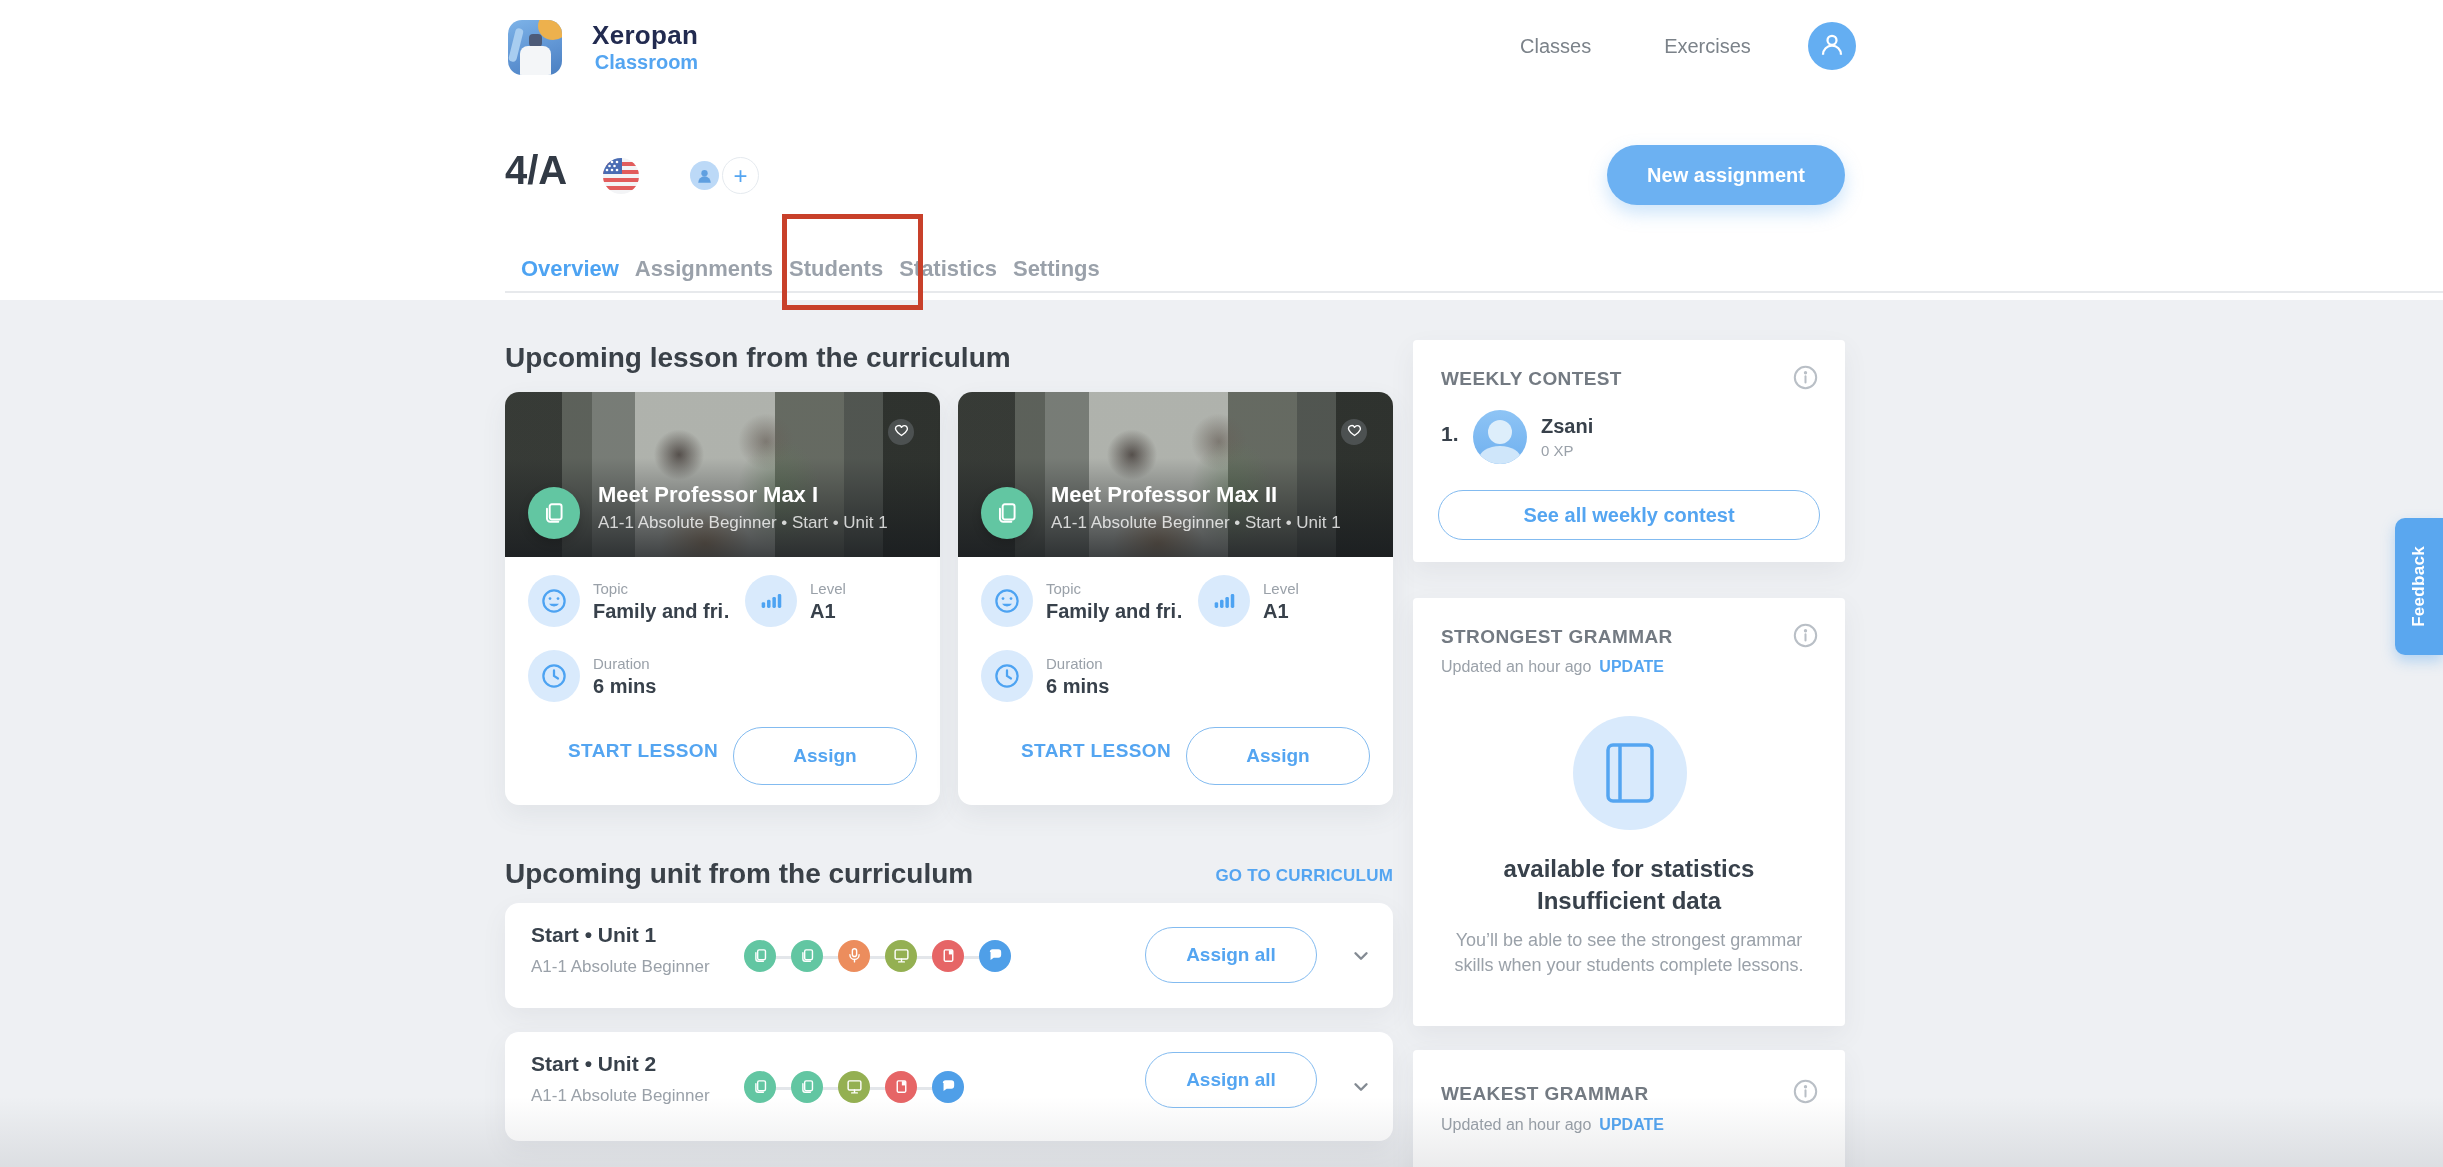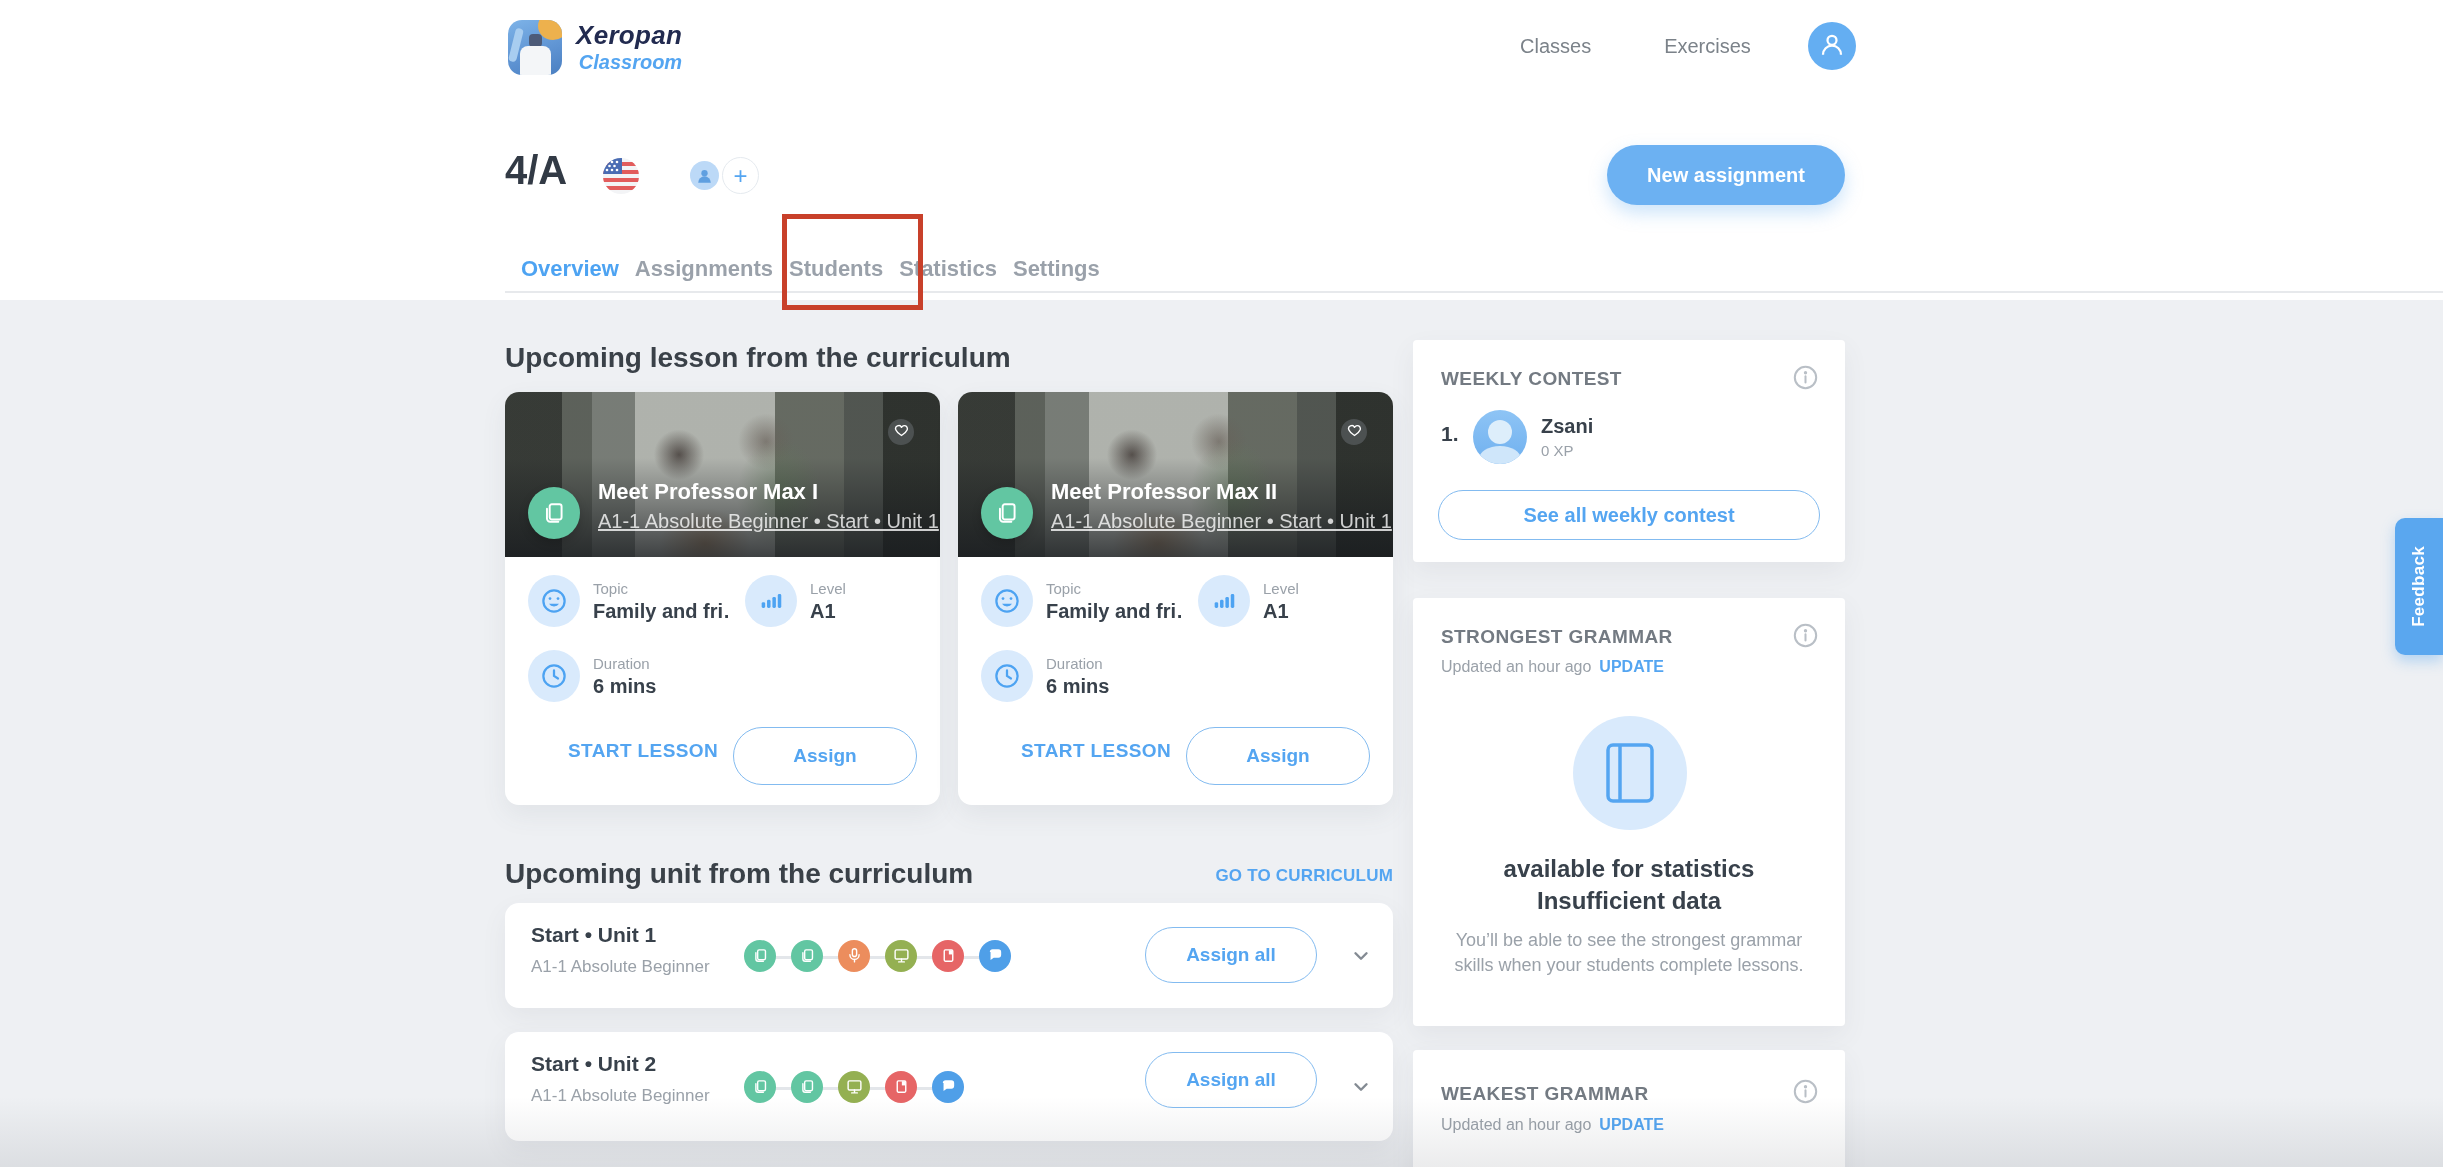--- a/index.html
+++ b/index.html
@@ -18,21 +18,21 @@
   .topbar { position:absolute; left:0; top:0; width:2443px; height:300px; background:#ffffff; }
 
   
   .logo { position:absolute; left:508px; top:20px; display:flex; align-items:flex-start; }
   .logo-badge{ width:54px; height:55px; border-radius:14px; overflow:hidden; position:relative;
     background:linear-gradient(160deg,#7db3e8 0%,#5e93d2 60%,#4a7fc1 100%); }
   .logo-badge .bubble{ position:absolute; right:-6px; top:-8px; width:30px; height:28px; border-radius:50%; background:#edb14d; }
   .logo-badge .head{ position:absolute; left:21px; top:14px; width:13px; height:13px; border-radius:4px; background:#4d5b78; }
   .logo-badge .bodyshape{ position:absolute; left:12px; top:26px; width:31px; height:32px; border-radius:8px 8px 0 0; background:#f4f6f8; }
   .logo-badge .arm{ position:absolute; left:4px; top:8px; width:8px; height:34px; border-radius:4px; background:#a8cdf0; transform:rotate(14deg); }
-  .logo-text{ margin-left:14px; text-align:right;font-style:italic; }
+  .logo-text{ margin-left:30px; text-align:right; }
   .logo-title{ font-size:26px; font-weight:bold; color:#222b50; letter-spacing:.3px; line-height:30px;}
   .logo-sub{ font-size:20px; font-weight:bold; color:#54a5f1; line-height:24px; }
 
   
   .topnav { position:absolute; left:1520px; top:22px; display:flex; align-items:center; }
   .topnav a { font-size:20px; color:#7b8289; text-decoration:none; }
   .nav-classes{ margin-right:73px; }
   .nav-exercises{ margin-right:57px; }
   .avatar-btn{ width:48px; height:48px; border-radius:50%; background:#64aef2; display:flex; align-items:center; justify-content:center; }
 
@@ -77,21 +77,21 @@
       radial-gradient(40px 40px at 60% 30%, rgba(120,110,100,.7), rgba(0,0,0,0) 70%),
       linear-gradient(90deg, rgba(58,62,56,.95) 0 13%, rgba(0,0,0,0) 13% 87%, rgba(48,52,46,.95) 87%),
       linear-gradient(90deg, #6a6f66 0 20%, #8b9088 20% 30%, #cfd2ca 30% 62%, #757a6f 62% 78%, #5c615a 78%);
   }
   .fav-btn{ position:absolute; right:26px; top:27px; width:26px; height:26px; border-radius:50%;
     background:rgba(96,100,104,.62); display:flex; align-items:center; justify-content:center; cursor:pointer; }
   .lesson-type{ position:absolute; left:23px; top:95px; width:52px; height:52px; border-radius:50%;
     background:#62c6a2; display:flex; align-items:center; justify-content:center; box-shadow:0 4px 10px rgba(0,0,0,.18); }
   .card-caption{ position:absolute; left:93px; bottom:24px; width:330px; }
   .card-title{ font-size:22px; font-weight:bold; color:#ffffff; line-height:28px; white-space:nowrap; }
-  .card-sub{ font-size:20px; color:rgba(255,255,255,.78); margin-top:4px; white-space:nowrap;text-decoration:underline; }
+  .card-sub{ font-size:17px; color:rgba(255,255,255,.78); margin-top:4px; white-space:nowrap; }
 
   .info{ position:absolute; display:flex; align-items:center; }
   .info.topic{ left:23px; top:183px; } .info.level{ left:240px; top:183px; } .info.duration{ left:23px; top:258px; }
   .info-circle{ width:52px; height:52px; border-radius:50%; background:#d9eafc; flex:0 0 auto;
     display:flex; align-items:center; justify-content:center; }
   .info-text{ margin-left:13px; }
   .info-label{ font-size:15px; color:#9aa1a9; }
   .info-value{ font-size:20px; font-weight:bold; color:#38414b; margin-top:3px; max-width:135px;
     overflow:hidden; white-space:nowrap; }
   .start-lesson{ position:absolute; left:63px; top:348px; font-size:19px; font-weight:bold; color:#54a5f1;

